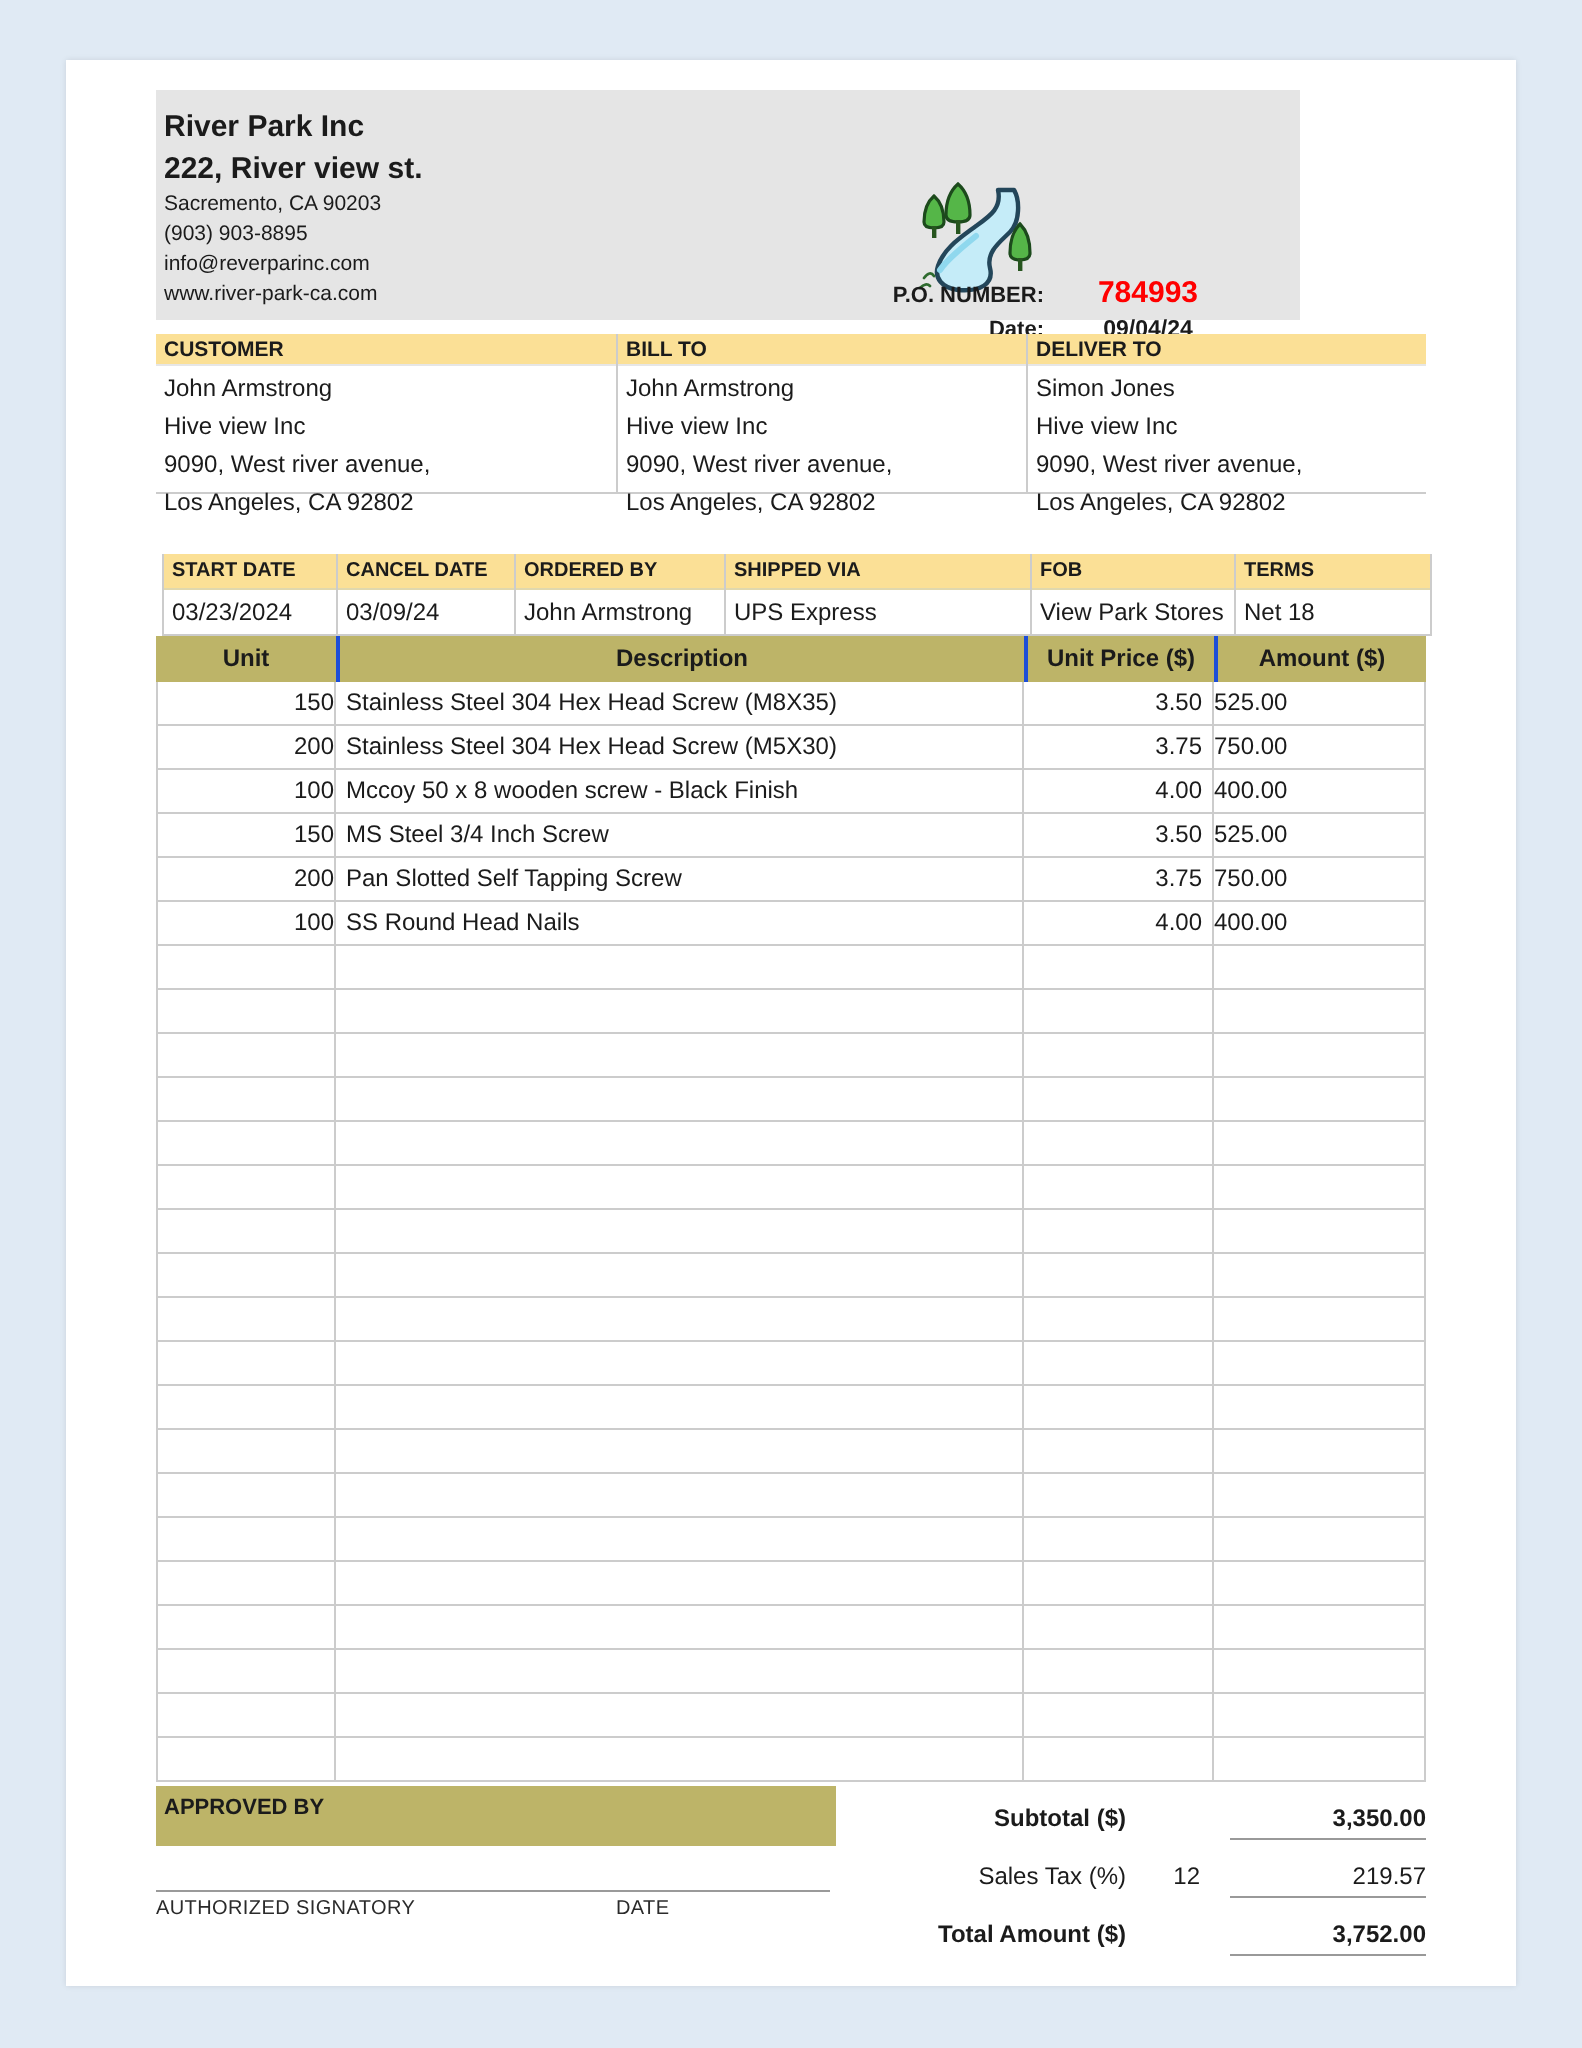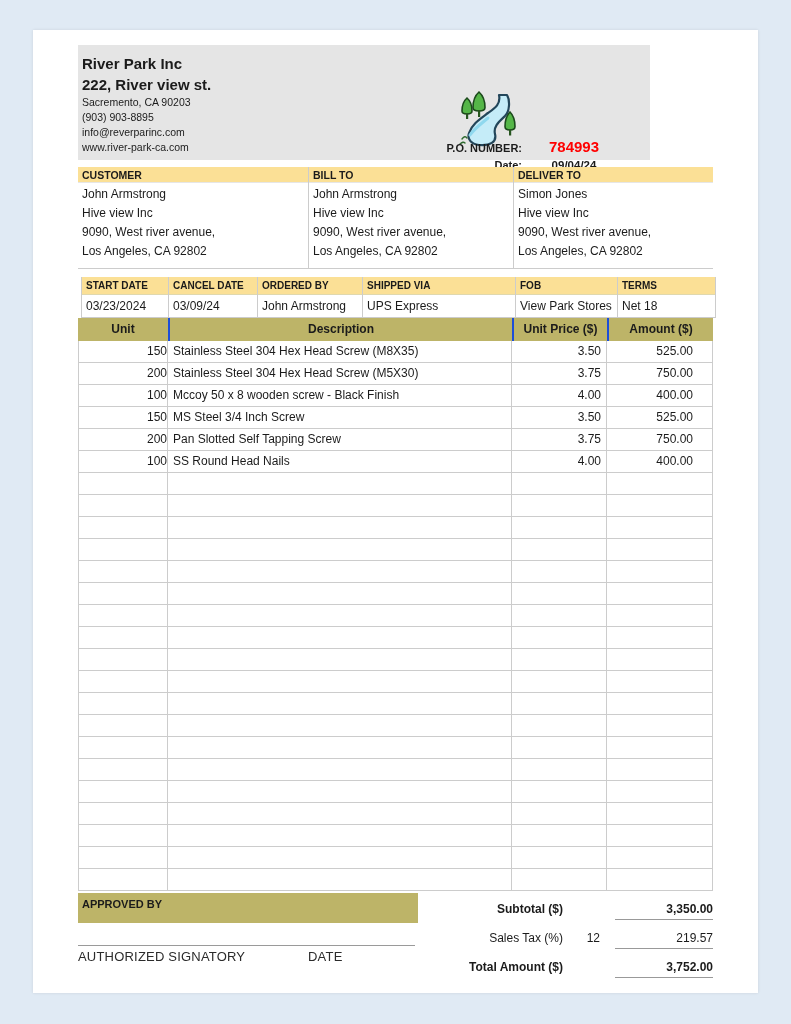--- a/index.html
+++ b/index.html
@@ -15,21 +15,21 @@
   .company .small { font-size:10.5px; line-height:15px; }
   .po-title { position:absolute; right:2px; top:8px; font-size:29px; font-weight:700; letter-spacing:-.5px; }
   .logo { position:absolute; left:380px; top:46px; width:64px; height:60px; }
   .po-meta { position:absolute; right:28px; top:53px; width:300px;margin-top:40px; }
   .meta-row { display:flex; justify-content:flex-end; align-items:baseline; height:21px; }
   .meta-label { font-size:11px; font-weight:700; }
   .meta-value { width:96px; text-align:center; font-size:11.5px; font-weight:700; margin-left:4px; }
   .meta-value.po-num { font-size:15px; color:#ff0000; }
 
   
-  .parties { position:absolute; left:45px; top:137px; width:635px; height:102px; display:flex; border-bottom:1px solid #cccccc; }
+  .parties { position:absolute; left:45px; top:137px; width:635px; height:80px; display:flex; border-bottom:1px solid #cccccc; }
   .party { height:100%; }
   .party + .party { border-left:1px solid #cccccc; }
   .party:nth-child(1){ width:230px; }
   .party:nth-child(2){ width:205px; }
   .party:nth-child(3){ width:200px; }
   .party-header { height:16px; line-height:16px; background:#fbe096; font-weight:700; font-size:10.5px; padding-left:4px; border-bottom:1px solid #e6e6e6;}
   .party-lines { padding:2px 0 0 4px; font-size:12px; line-height:19px; }
 
   
   .order-info { position:absolute; left:48px; top:247px; width:635px; display:flex; }
@@ -42,27 +42,27 @@
   
   .items-header { position:absolute; left:45px; top:288px; width:635px; height:23px; display:flex; background:#bdb468; font-weight:700; font-size:12px; line-height:23px; text-align:center; }
   .items-header .hc + .hc { border-left:2px solid #1d4ed8; }
   .items-body { position:absolute; left:45px; top:311px; width:635px; }
   .item-row { display:flex; height:22px; border-bottom:1px solid #cccccc; }
   .cell { border-right:1px solid #cccccc; font-size:12px; line-height:21px; overflow:hidden; white-space:nowrap; }
   .item-row .cell:first-child { border-left:1px solid #cccccc;text-align:right; }
   .c-unit  { width:90px;  text-align:center; }
   .c-desc  { width:344px; text-align:left; padding-left:5px; }
   .c-price { width:95px;  text-align:right; padding-right:5px; }
-  .c-amount{ width:106px; text-align:right; padding-right:19px; }
+  .c-amount{ width:106px; text-align:left; padding-right:5px; }
   .hc.c-unit, .hc.c-desc, .hc.c-price, .hc.c-amount { text-align:center; padding:0; }
 
   
   .approved-bar { position:absolute; left:45px; top:863px; width:340px; height:30px; background:#bdb468; font-size:11px; font-weight:700; padding:5px 0 0 4px; }
   .sig-line { position:absolute; left:45px; top:915px; width:337px; border-top:1px solid #9a9a9a; }
-  .sig-label { position:absolute; top:919px; font-size:13px; color:#2b2b2b; letter-spacing:.2px; }
+  .sig-label { position:absolute; top:919px; font-size:10px; color:#2b2b2b; letter-spacing:.2px; }
   .sig-label.who { left:45px; }
   .sig-label.when { left:275px; }
 
   .total-row { position:absolute; height:20px; font-size:12px; }
   .total-row .t-label { position:absolute; left:300px; width:230px; text-align:right; }
   .total-row .t-rate  { position:absolute; left:535px; width:32px; text-align:right; }
   .total-row .t-value { position:absolute; left:582px; width:98px; text-align:right; border-bottom:1px solid #999999; padding-bottom:3px; }
   .t-bold { font-weight:700; }
   .row-subtotal { top:872px; }
   .row-tax      { top:901px; }

